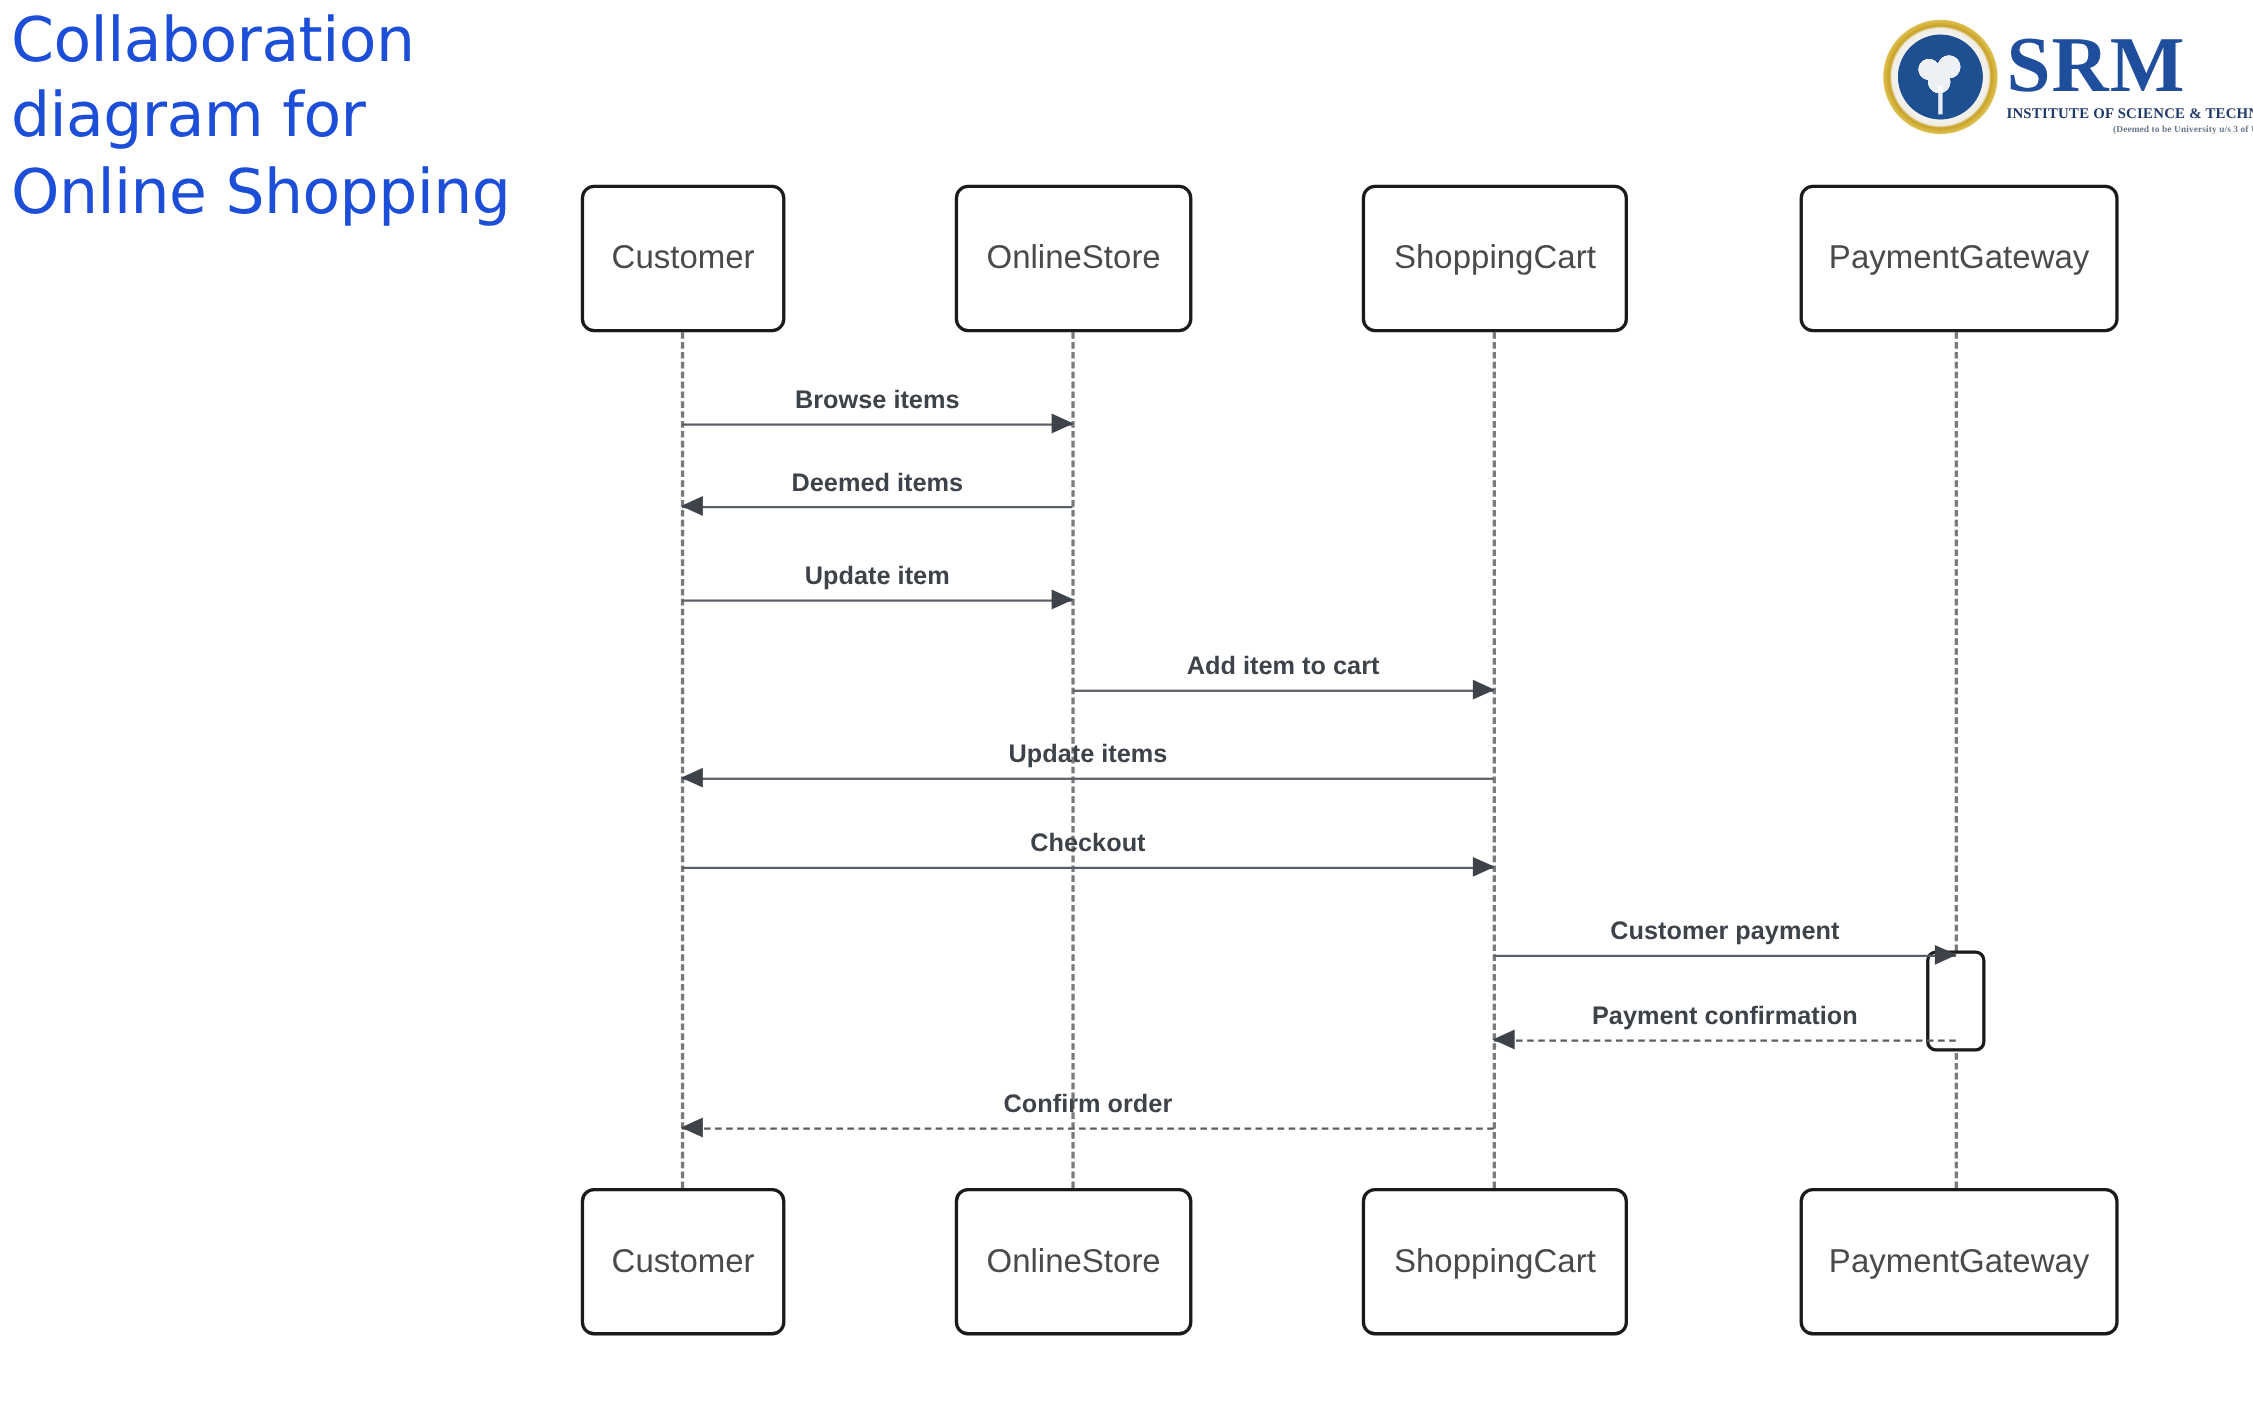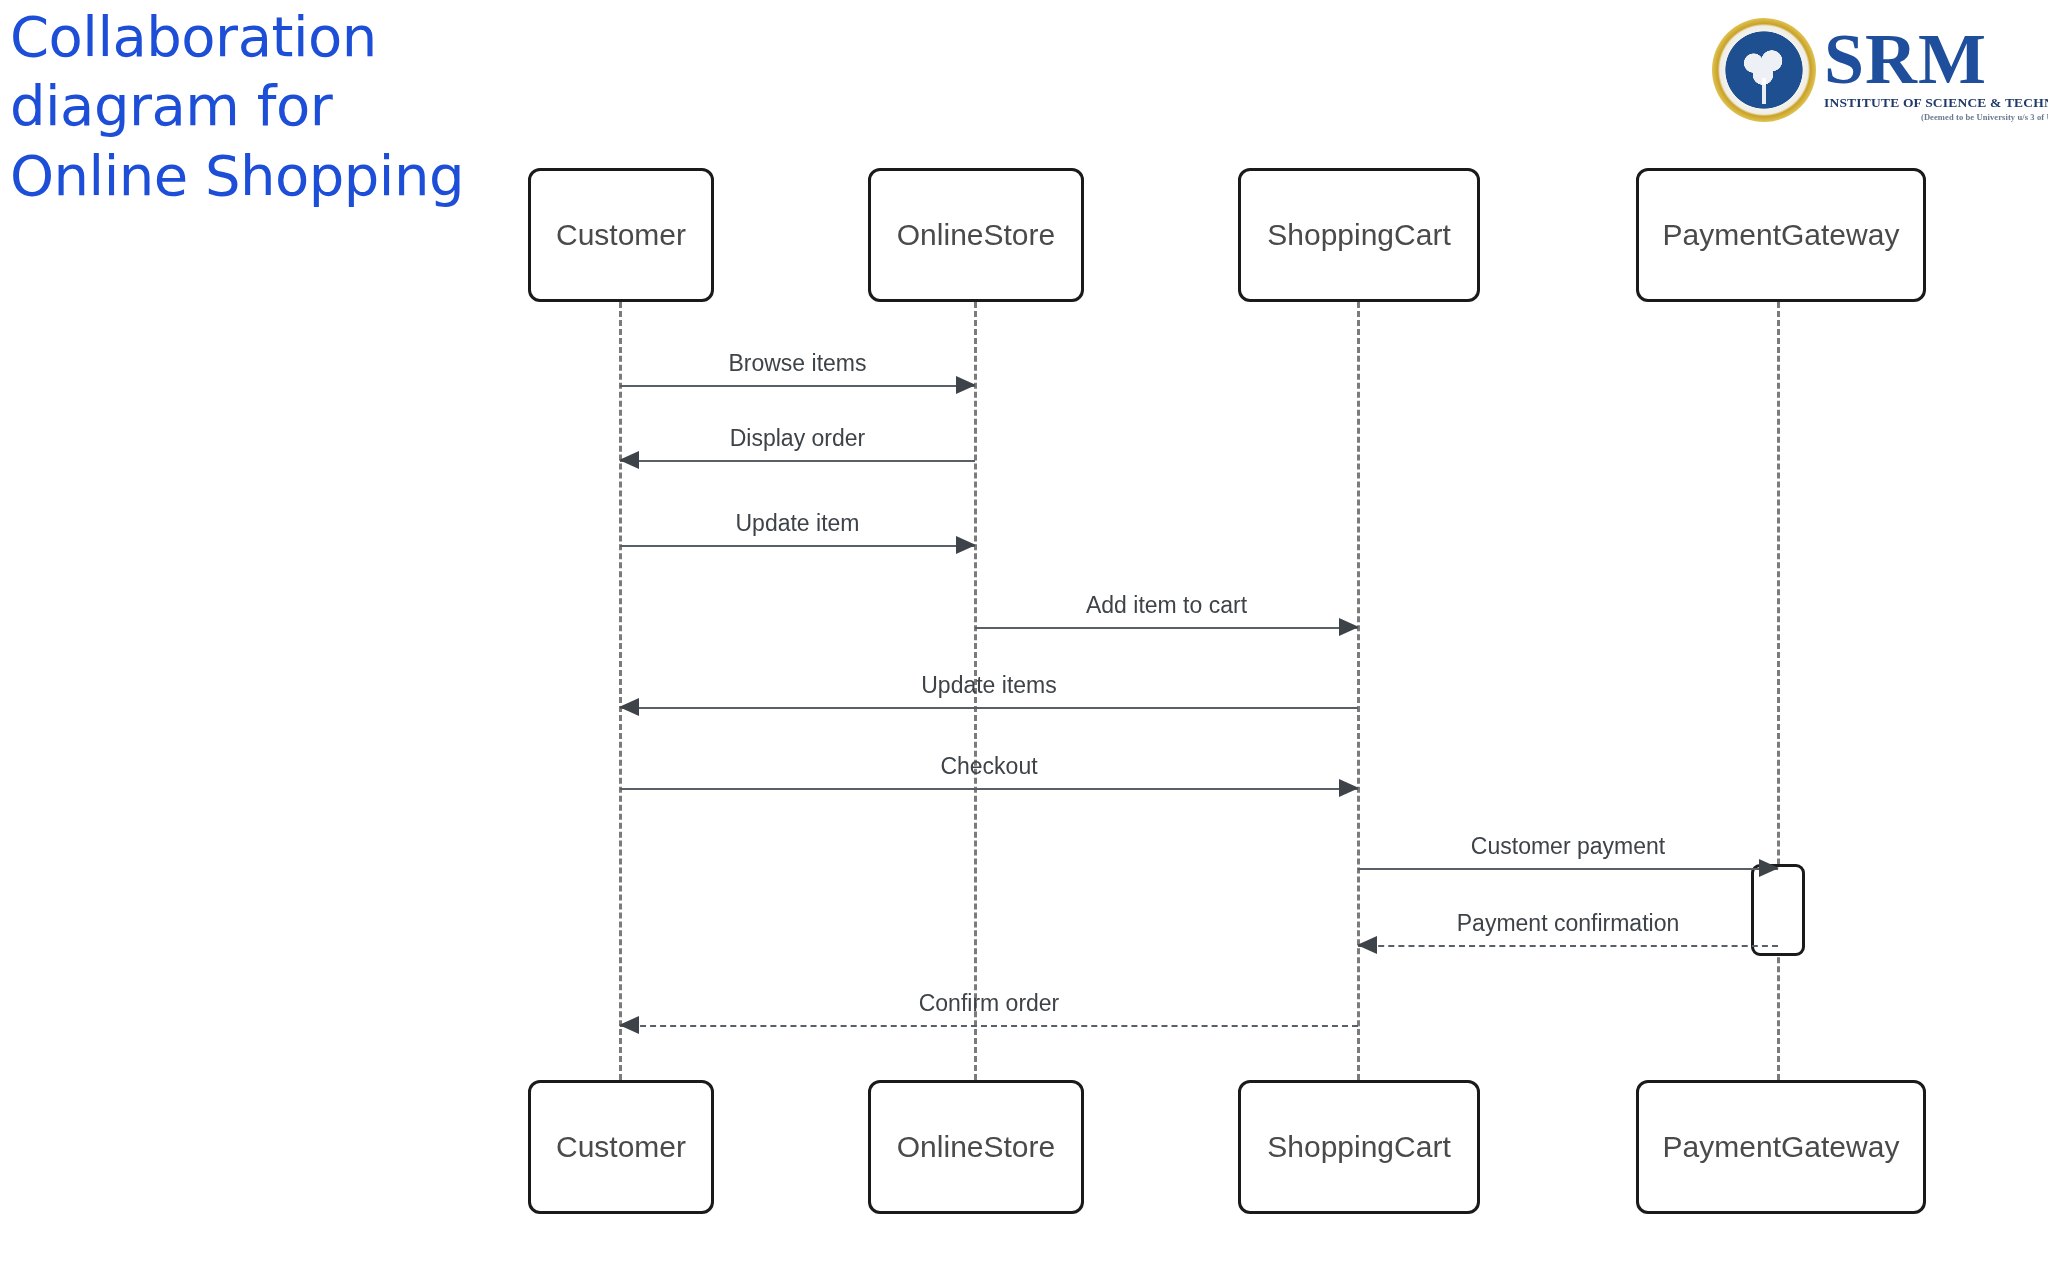--- a/index.html
+++ b/index.html
@@ -179,21 +179,21 @@
     left: -1px;
     border-right: 20px solid #3d4348;
   }
   .message .msg-label {
     position: absolute;
     bottom: 8px;
     width: 100%;
     text-align: center;
     font-family: "Liberation Sans", sans-serif;
     font-size: 23px;
-    font-weight: 400;
+    font-weight: 700;
     color: #3d4348;
     white-space: nowrap;
   }
 </style>
 </head>
 <body>
 
 <div id="slide-title">Collaboration diagram for Online Shopping</div>
 
 <div id="srm-logo">
@@ -245,21 +245,21 @@
     </div>
   <div id="messages-layer">
       <div class="message to-right" style="left: 620px; top: 385px; width: 355px;">
         <div class="line"></div>
         <div class="head"></div>
         <div class="msg-label">Browse items</div>
       </div>
       <div class="message to-left" style="left: 620px; top: 460px; width: 355px;">
         <div class="line"></div>
         <div class="head"></div>
-        <div class="msg-label">Display order</div>
+        <div class="msg-label">Deemed items</div>
       </div>
       <div class="message to-right" style="left: 620px; top: 545px; width: 355px;">
         <div class="line"></div>
         <div class="head"></div>
         <div class="msg-label">Update item</div>
       </div>
       <div class="message to-right" style="left: 975px; top: 627px; width: 383px;">
         <div class="line"></div>
         <div class="head"></div>
         <div class="msg-label">Add item to cart</div>

